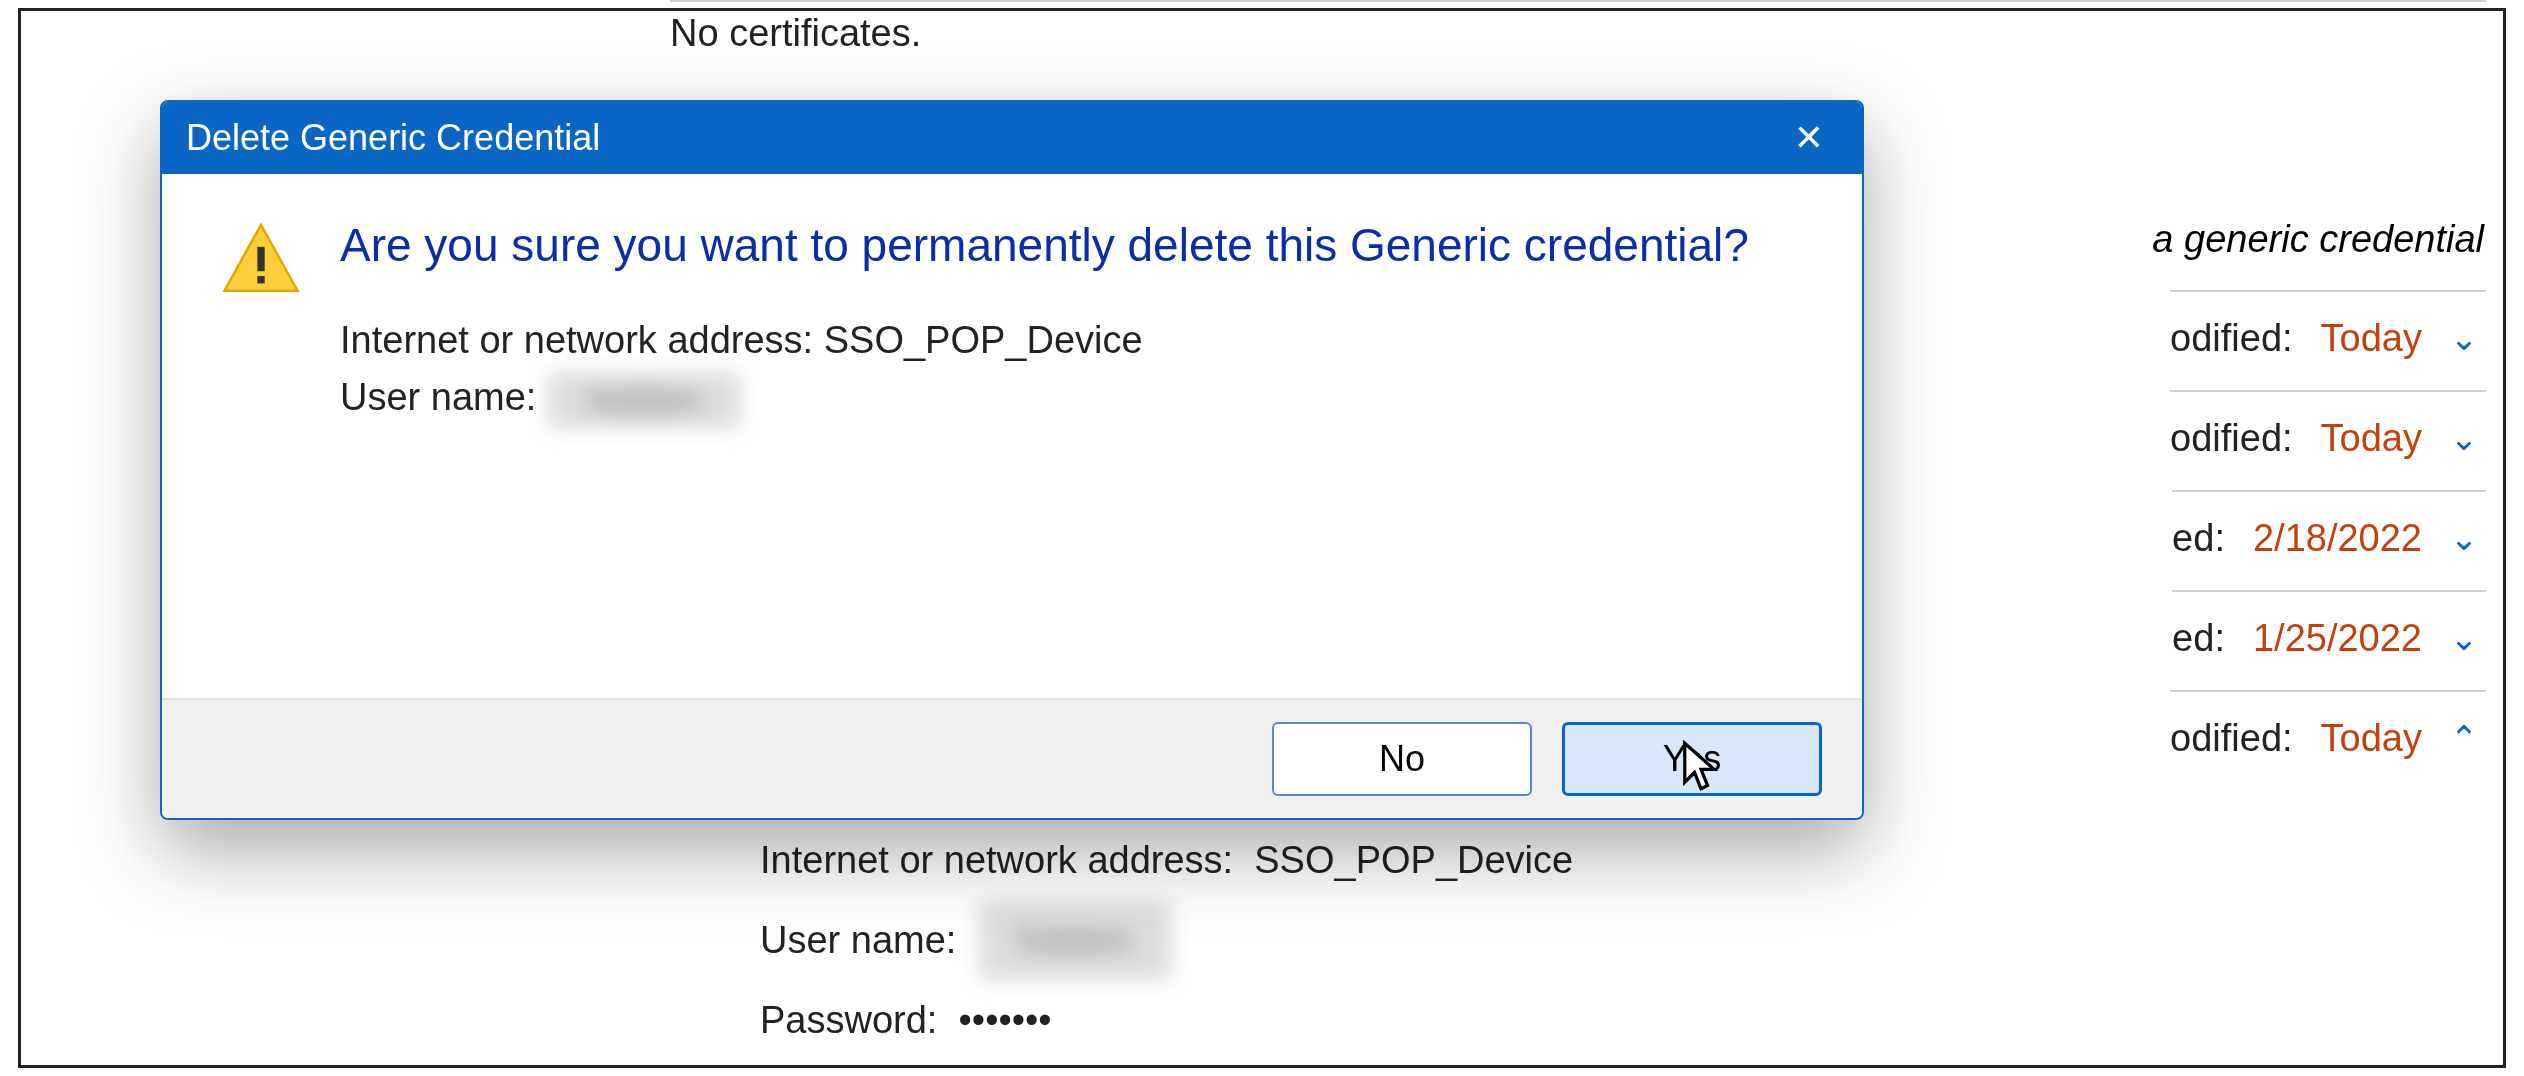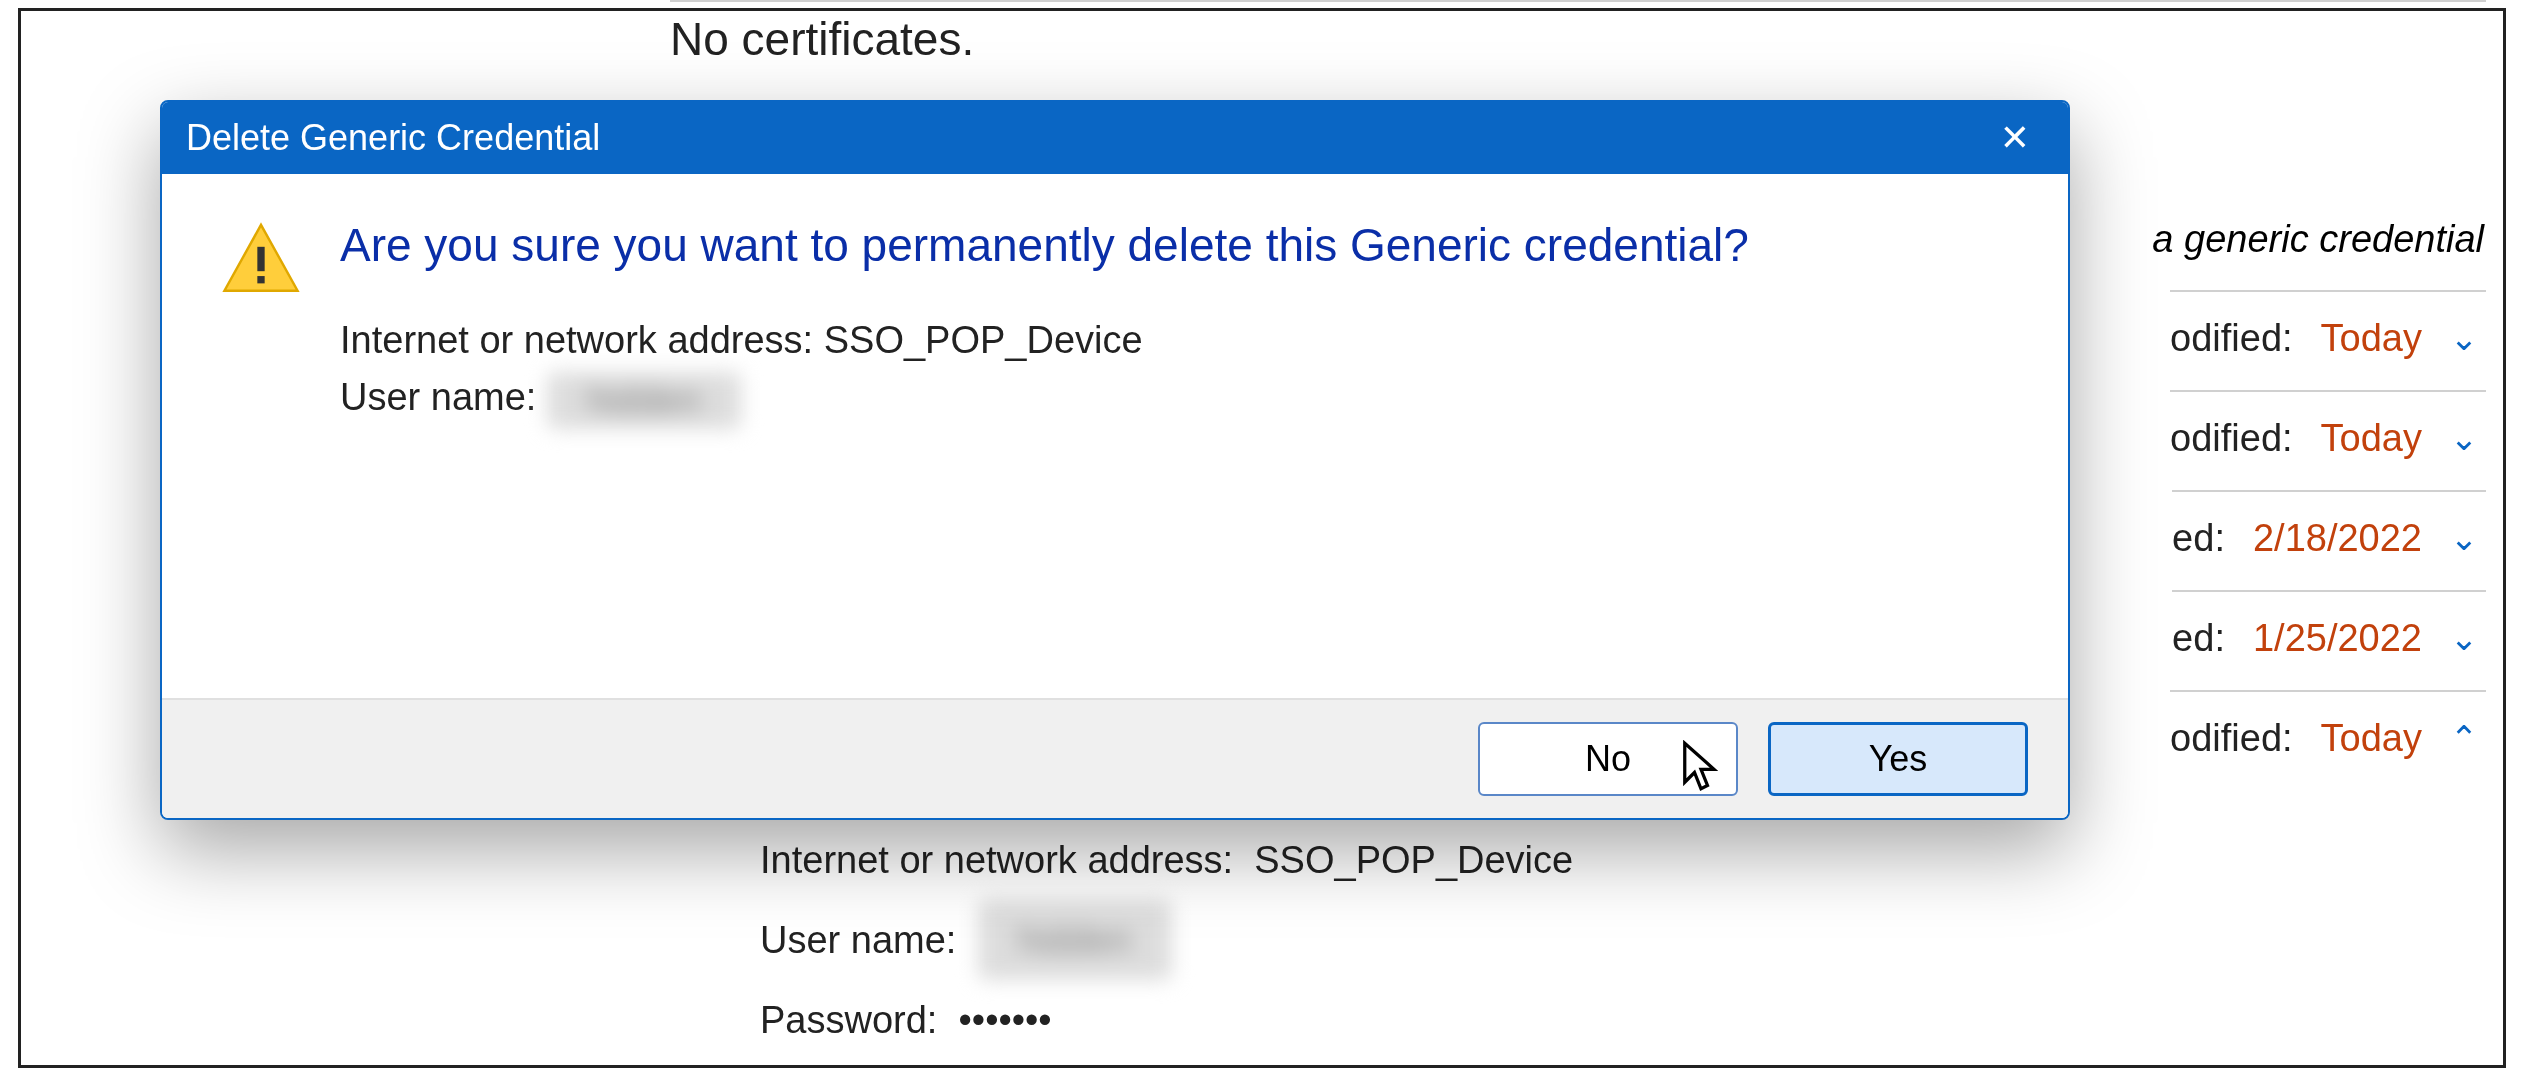--- a/index.html
+++ b/index.html
@@ -1,38 +1,38 @@
 <!DOCTYPE html>
 <html><head>
 <meta charset="utf-8">
 <style>
   * { box-sizing: border-box; margin: 0; padding: 0; font-family: "Segoe UI", sans-serif; }
   body { background: #fff; width: 2524px; height: 1076px; position: relative; overflow: hidden; }
 
   .bg-frame { position:absolute; left:18px; top:8px; right:18px; bottom:8px; border:3px solid #222; }
-  .no-cert { position:absolute; left:670px; top:12px; font-size:46px; color:#222; }
+  .no-cert { position:absolute; left:670px; top:12px; font-size:38px; color:#222; }
 
   .hr1 { position:absolute; left:670px; top:0px; right:38px; height:2px; background:#d0d0d0; }
 
   .add-link { position:absolute; right:40px; top:218px; color:#000000; font-size:38px;font-style:italic; }
 
   .cred-row { position:absolute; right:38px; height:94px; display:flex; align-items:center; gap:20px; font-size:38px; color:#222; border-top:2px solid #d0d0d0;}
   .cred-row .val { color:#c2410c; margin-left:8px; }
   .chev { width:44px; text-align:center; color:#0a66c4; font-size:34px; }
   .row1 { top:290px; }
   .row2 { top:390px; }
   .row3 { top:490px; }
   .row4 { top:590px; }
   .row5 { top:690px; }
 
   .detail-block { position:absolute; left:760px; top:820px; font-size:38px; color:#222; line-height:80px;}
   .detail-block .blur { display:inline-block; filter: blur(10px); color:#888; background:#ddd; border-radius:8px; padding:0 40px;}
 
   
-  .dialog { position:absolute; left:160px; top:100px; width:1910px; height:720px; background:#fff; border:2px solid #0a66c4; box-shadow:0 30px 80px rgba(0,0,0,.35); border-radius:8px; overflow:hidden; }
+  .dialog { position:absolute; left:160px; top:100px; width:1704px; height:720px; background:#fff; border:2px solid #0a66c4; box-shadow:0 30px 80px rgba(0,0,0,.35); border-radius:8px; overflow:hidden; }
   .titlebar { height:72px; background:#0a66c4; display:flex; align-items:center; padding:0 24px; color:#fff; font-size:36px; justify-content:space-between;}
   .close { color:#fff; font-size:36px; line-height:1; padding:8px 14px; cursor:pointer;}
   .dlg-body { padding:40px 60px 30px 60px; display:flex; gap:40px; background:#fff;}
   .warn { width:78px; height:78px; flex:none; margin-top:6px;}
   .dlg-text { }
   .question { color:#0a2ea8; font-size:46px; line-height:1.35; margin-bottom:36px; max-width:1550px;text-align:center;}
   .info-line { font-size:38px; color:#222; line-height:1.5;}
   .info-line .blur { display:inline-block; filter: blur(10px); color:#888; background:#ddd; border-radius:8px; padding:0 40px; vertical-align:middle;}
 
   .btn-row { position:absolute; left:0; right:0; bottom:0; height:120px; background:#f0f0f0; border-top:2px solid #e0e0e0; display:flex; justify-content:flex-end; align-items:center; gap:30px; padding-right:40px;}

